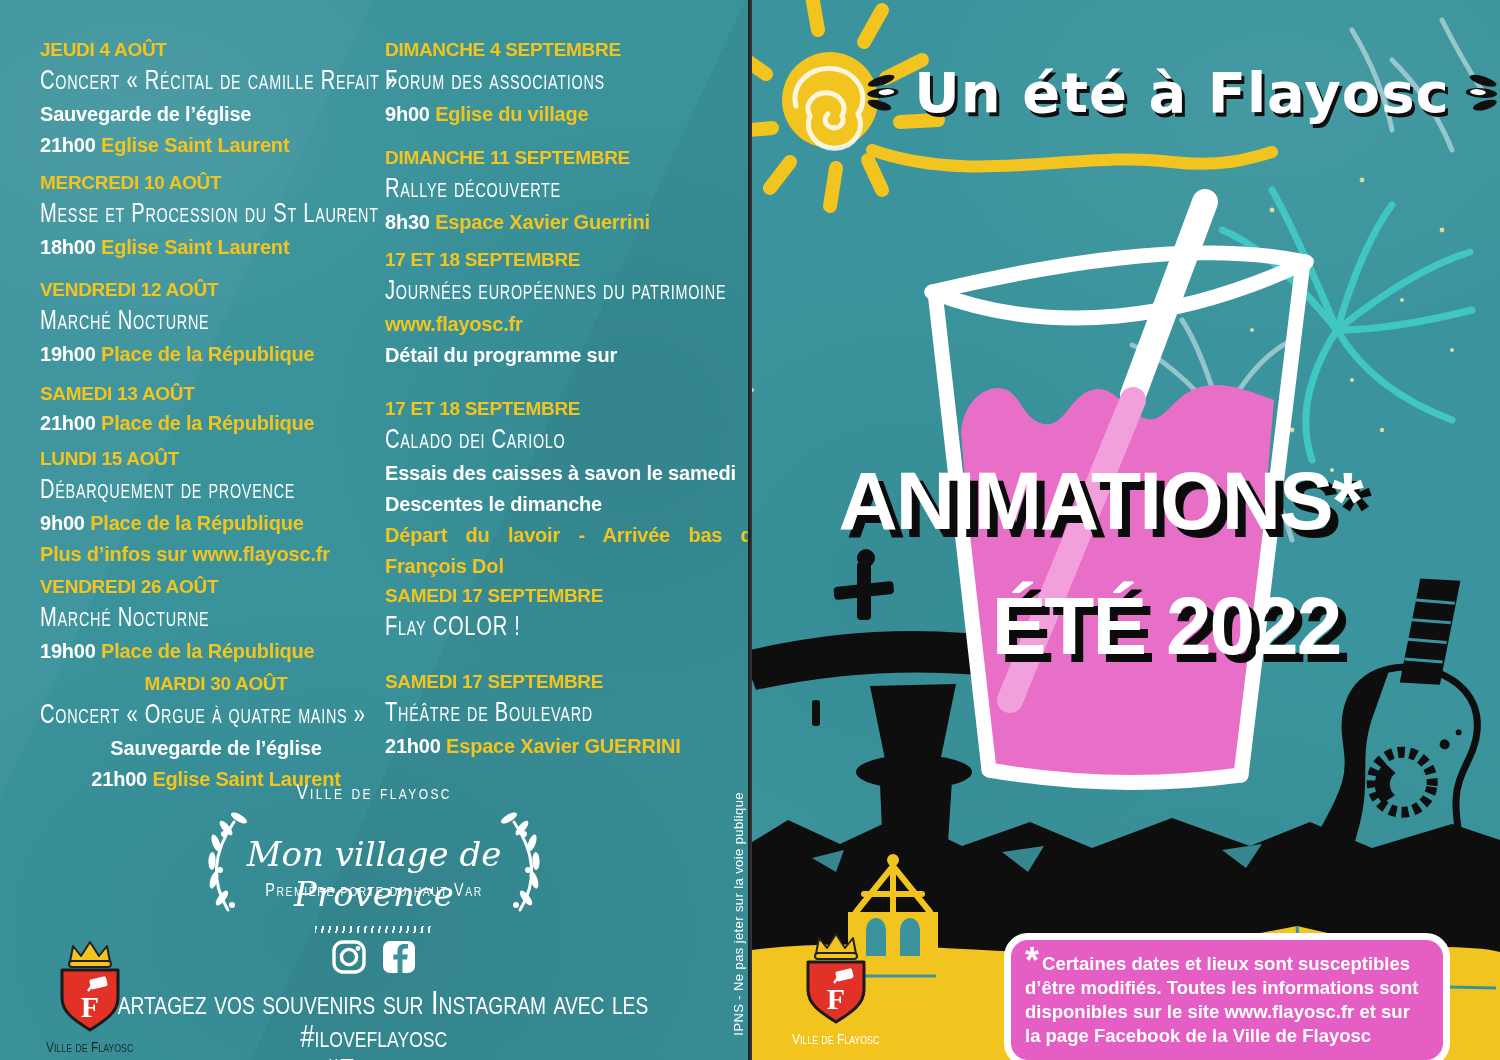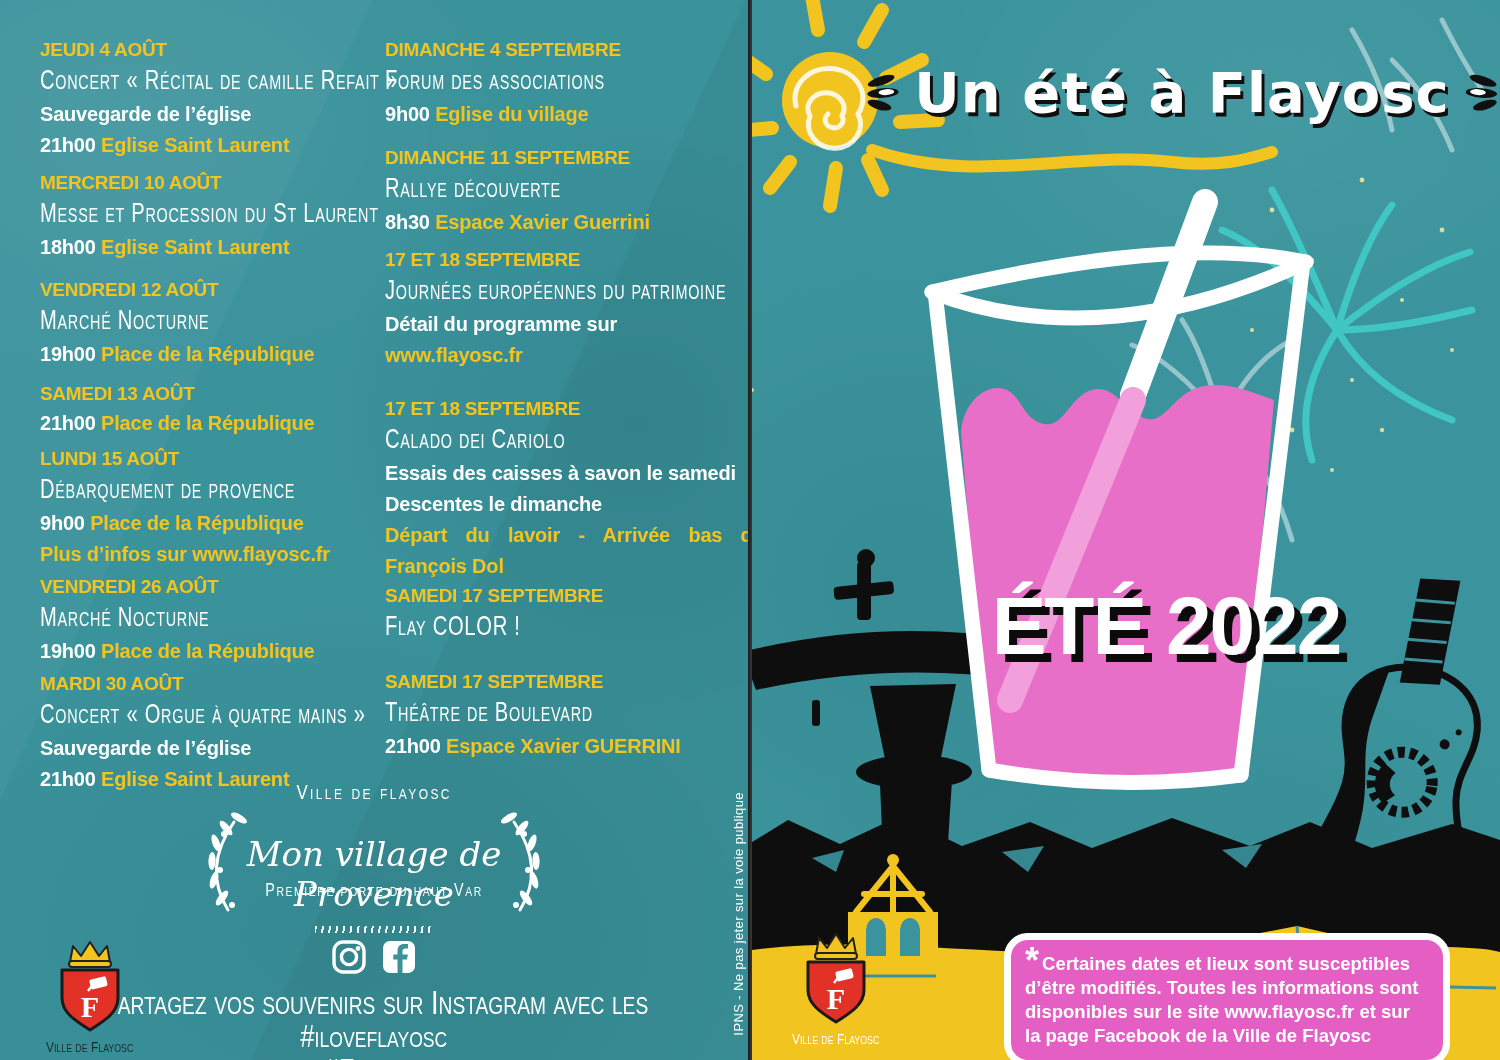--- a/index.html
+++ b/index.html
@@ -104,43 +104,43 @@
           <div class="ev-date">LUNDI 15 AOÛT</div>
           <div class="ev-title"><span class="narrow">Débarquement de provence</span></div>
           <div class="ev-line"><span class="seg-white">9h00 </span><span class="seg-yellow">Place de la République</span></div>
           <div class="ev-line"><span class="seg-yellow">Plus d’infos sur www.flayosc.fr</span></div>
         </div>
         <div class="event" style="margin-bottom: 3px;">
           <div class="ev-date">VENDREDI 26 AOÛT</div>
           <div class="ev-title"><span class="narrow">Marché Nocturne</span></div>
           <div class="ev-line"><span class="seg-white">19h00 </span><span class="seg-yellow">Place de la République</span></div>
         </div>
-        <div class="event" style="margin-bottom: 16px;">
+        <div class="event" style="margin-bottom: 16px; text-align: center;">
           <div class="ev-date">MARDI 30 AOÛT</div>
           <div class="ev-title"><span class="narrow">Concert « Orgue à quatre mains »</span></div>
           <div class="ev-line"><span class="seg-white">Sauvegarde de l’église</span></div>
           <div class="ev-line"><span class="seg-white">21h00 </span><span class="seg-yellow">Eglise Saint Laurent</span></div>
         </div>
       </div>
     <div id="col-1" class="col">
         <div class="event" style="margin-bottom: 14px;">
           <div class="ev-date">DIMANCHE 4 SEPTEMBRE</div>
           <div class="ev-title"><span class="narrow">Forum des associations</span></div>
           <div class="ev-line"><span class="seg-white">9h00 </span><span class="seg-yellow">Eglise du village</span></div>
         </div>
         <div class="event" style="margin-bottom: 8px;">
           <div class="ev-date">DIMANCHE 11 SEPTEMBRE</div>
           <div class="ev-title"><span class="narrow">Rallye découverte</span></div>
           <div class="ev-line"><span class="seg-white">8h30 </span><span class="seg-yellow">Espace Xavier Guerrini</span></div>
         </div>
         <div class="event" style="margin-bottom: 24px;">
           <div class="ev-date">17 ET 18 SEPTEMBRE</div>
           <div class="ev-title"><span class="narrow">Journées européennes du patrimoine</span></div>
+          <div class="ev-line"><span class="seg-yellow">www.flayosc.fr</span></div>
           <div class="ev-line"><span class="seg-white">Détail du programme sur</span></div>
-          <div class="ev-line"><span class="seg-yellow">www.flayosc.fr</span></div>
         </div>
         <div class="event" style="margin-bottom: 0px;">
           <div class="ev-date">17 ET 18 SEPTEMBRE</div>
           <div class="ev-title"><span class="narrow">Calado dei Cariolo</span></div>
           <div class="ev-line"><span class="seg-white">Essais des caisses à savon le samedi</span></div>
           <div class="ev-line"><span class="seg-white">Descentes le dimanche</span></div>
           <div class="ev-line spread"><span class="seg-yellow">Départ du lavoir - Arrivée bas de</span></div>
           <div class="ev-line"><span class="seg-yellow">François Dol</span></div>
         </div>
         <div class="event" style="margin-bottom: 25px;">
@@ -383,20 +383,21 @@
       <svg width="44" height="48" viewBox="0 0 44 48">
         <g fill="#101010">
           <ellipse cx="22" cy="10" rx="16" ry="5" transform="rotate(18 22 10)"></ellipse>
           <ellipse cx="20" cy="24" rx="18" ry="5.5" transform="rotate(4 20 24)"></ellipse>
           <ellipse cx="24" cy="38" rx="14" ry="5" transform="rotate(-16 24 38)"></ellipse>
         </g>
         <ellipse cx="16" cy="23" rx="9" ry="3.4" fill="#fff" transform="rotate(4 16 23)"></ellipse>
       </svg>
     </div>
 
+    <div id="headline-1" class="headline">ANIMATIONS*</div>
     <div id="headline-2" class="headline">ÉTÉ 2022</div>
 
     <div id="note-box">
       <span id="note-ast">*</span><span>Certaines dates et lieux sont susceptibles d’être modifiés. Toutes les informations sont disponibles sur le site www.flayosc.fr et sur la page Facebook de la Ville de Flayosc</span>
     </div>
 
     <div id="logo-right" class="logo">
       <svg width="80" height="96" viewBox="0 0 80 96">
         <path d="M20,26 L23,10 L31,20 L40,6 L49,20 L57,10 L60,26 Z" fill="#F2C41F" stroke="#222" stroke-width="2" stroke-linejoin="round"></path>
         <rect x="19" y="25" width="42" height="6" rx="3" fill="#F2C41F" stroke="#222" stroke-width="2"></rect>

